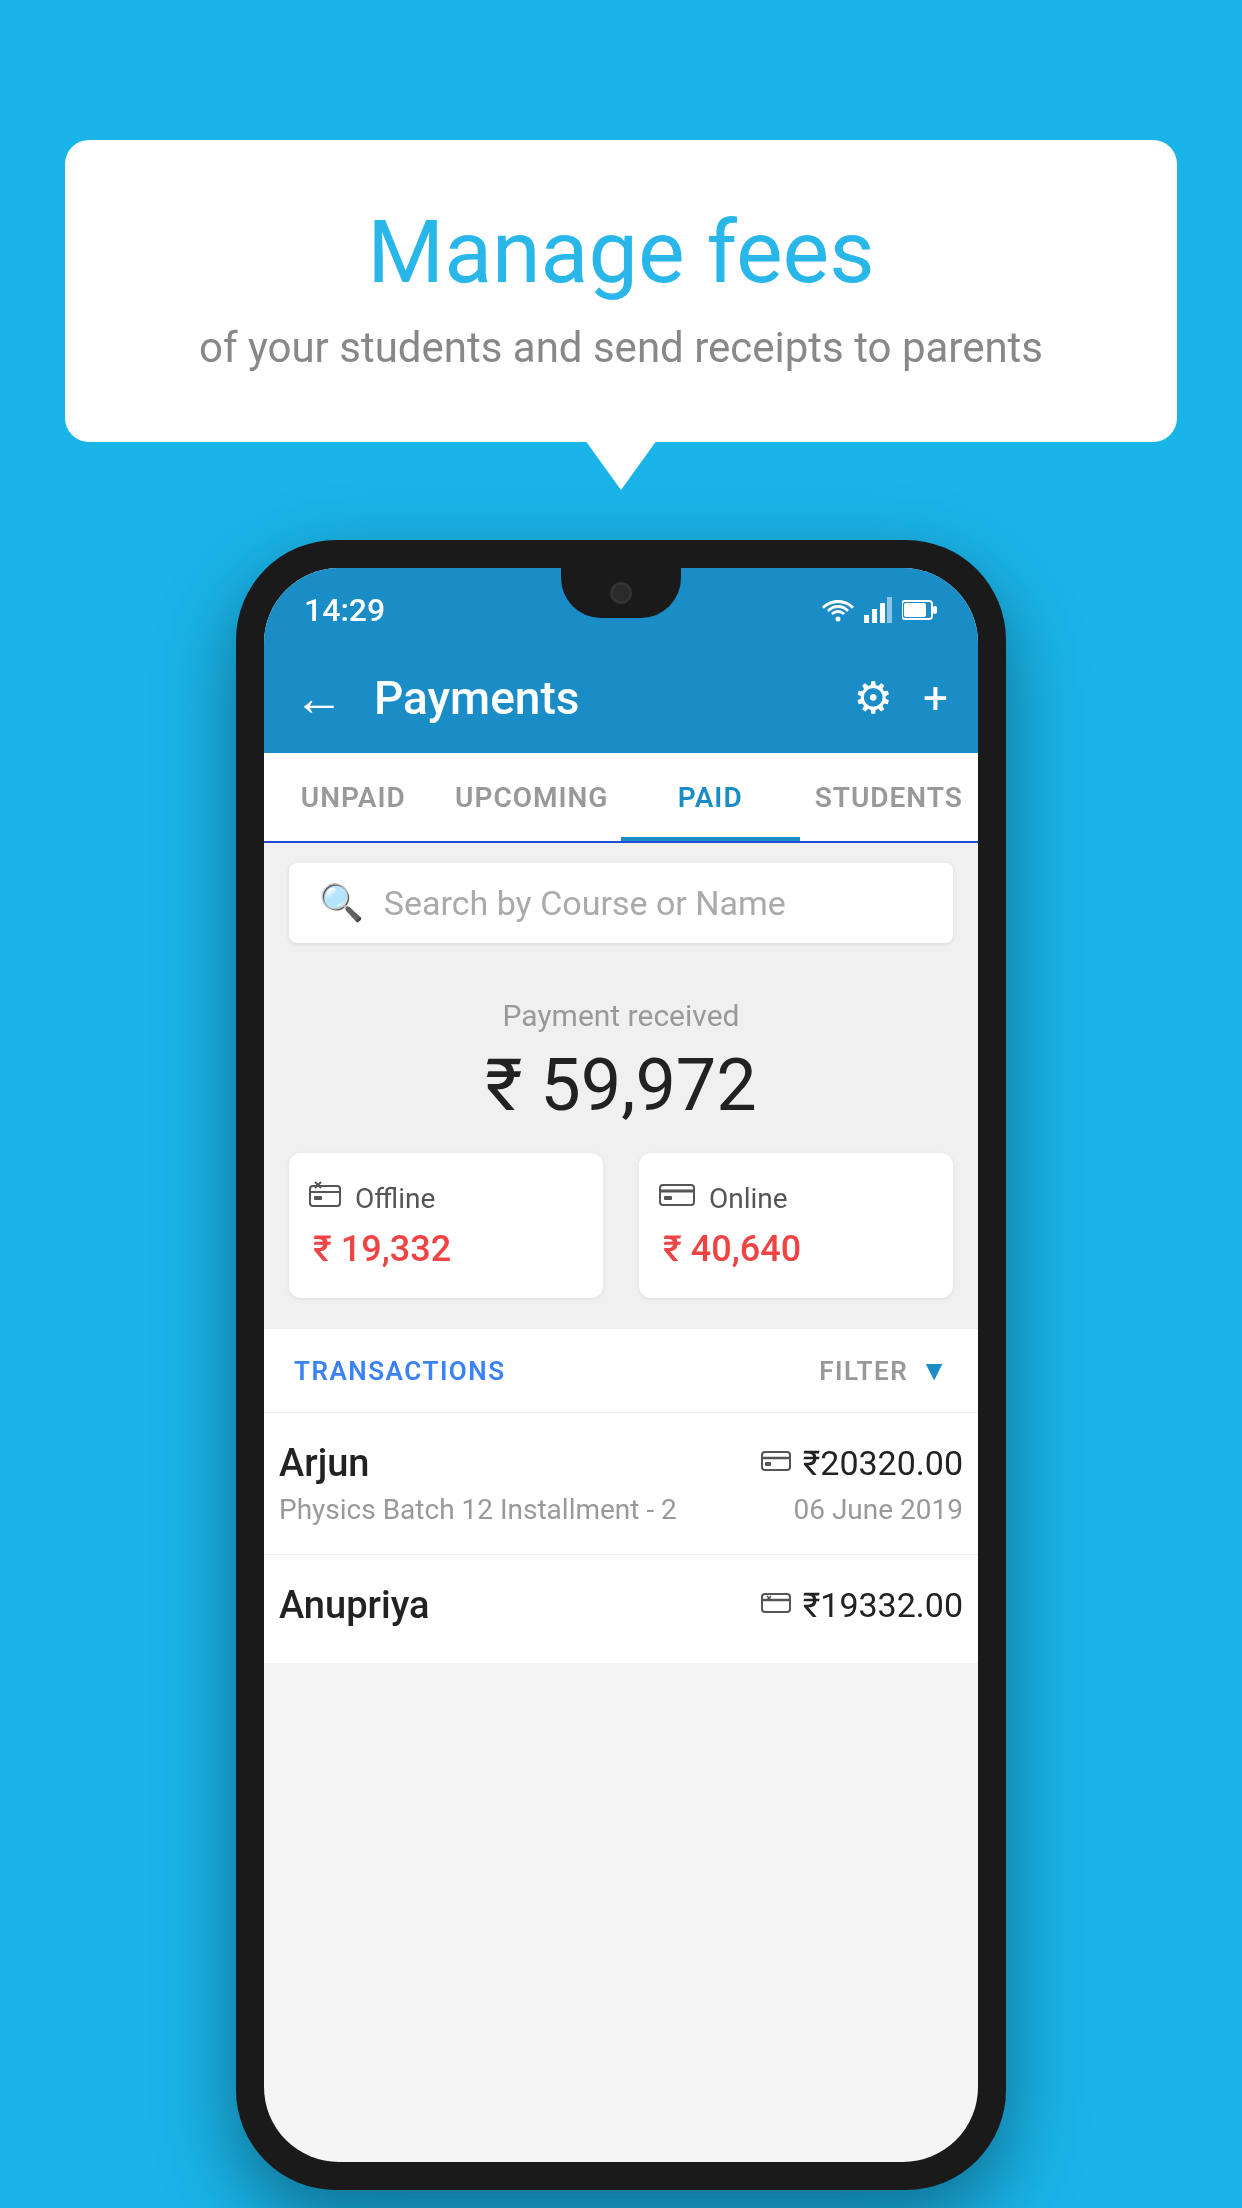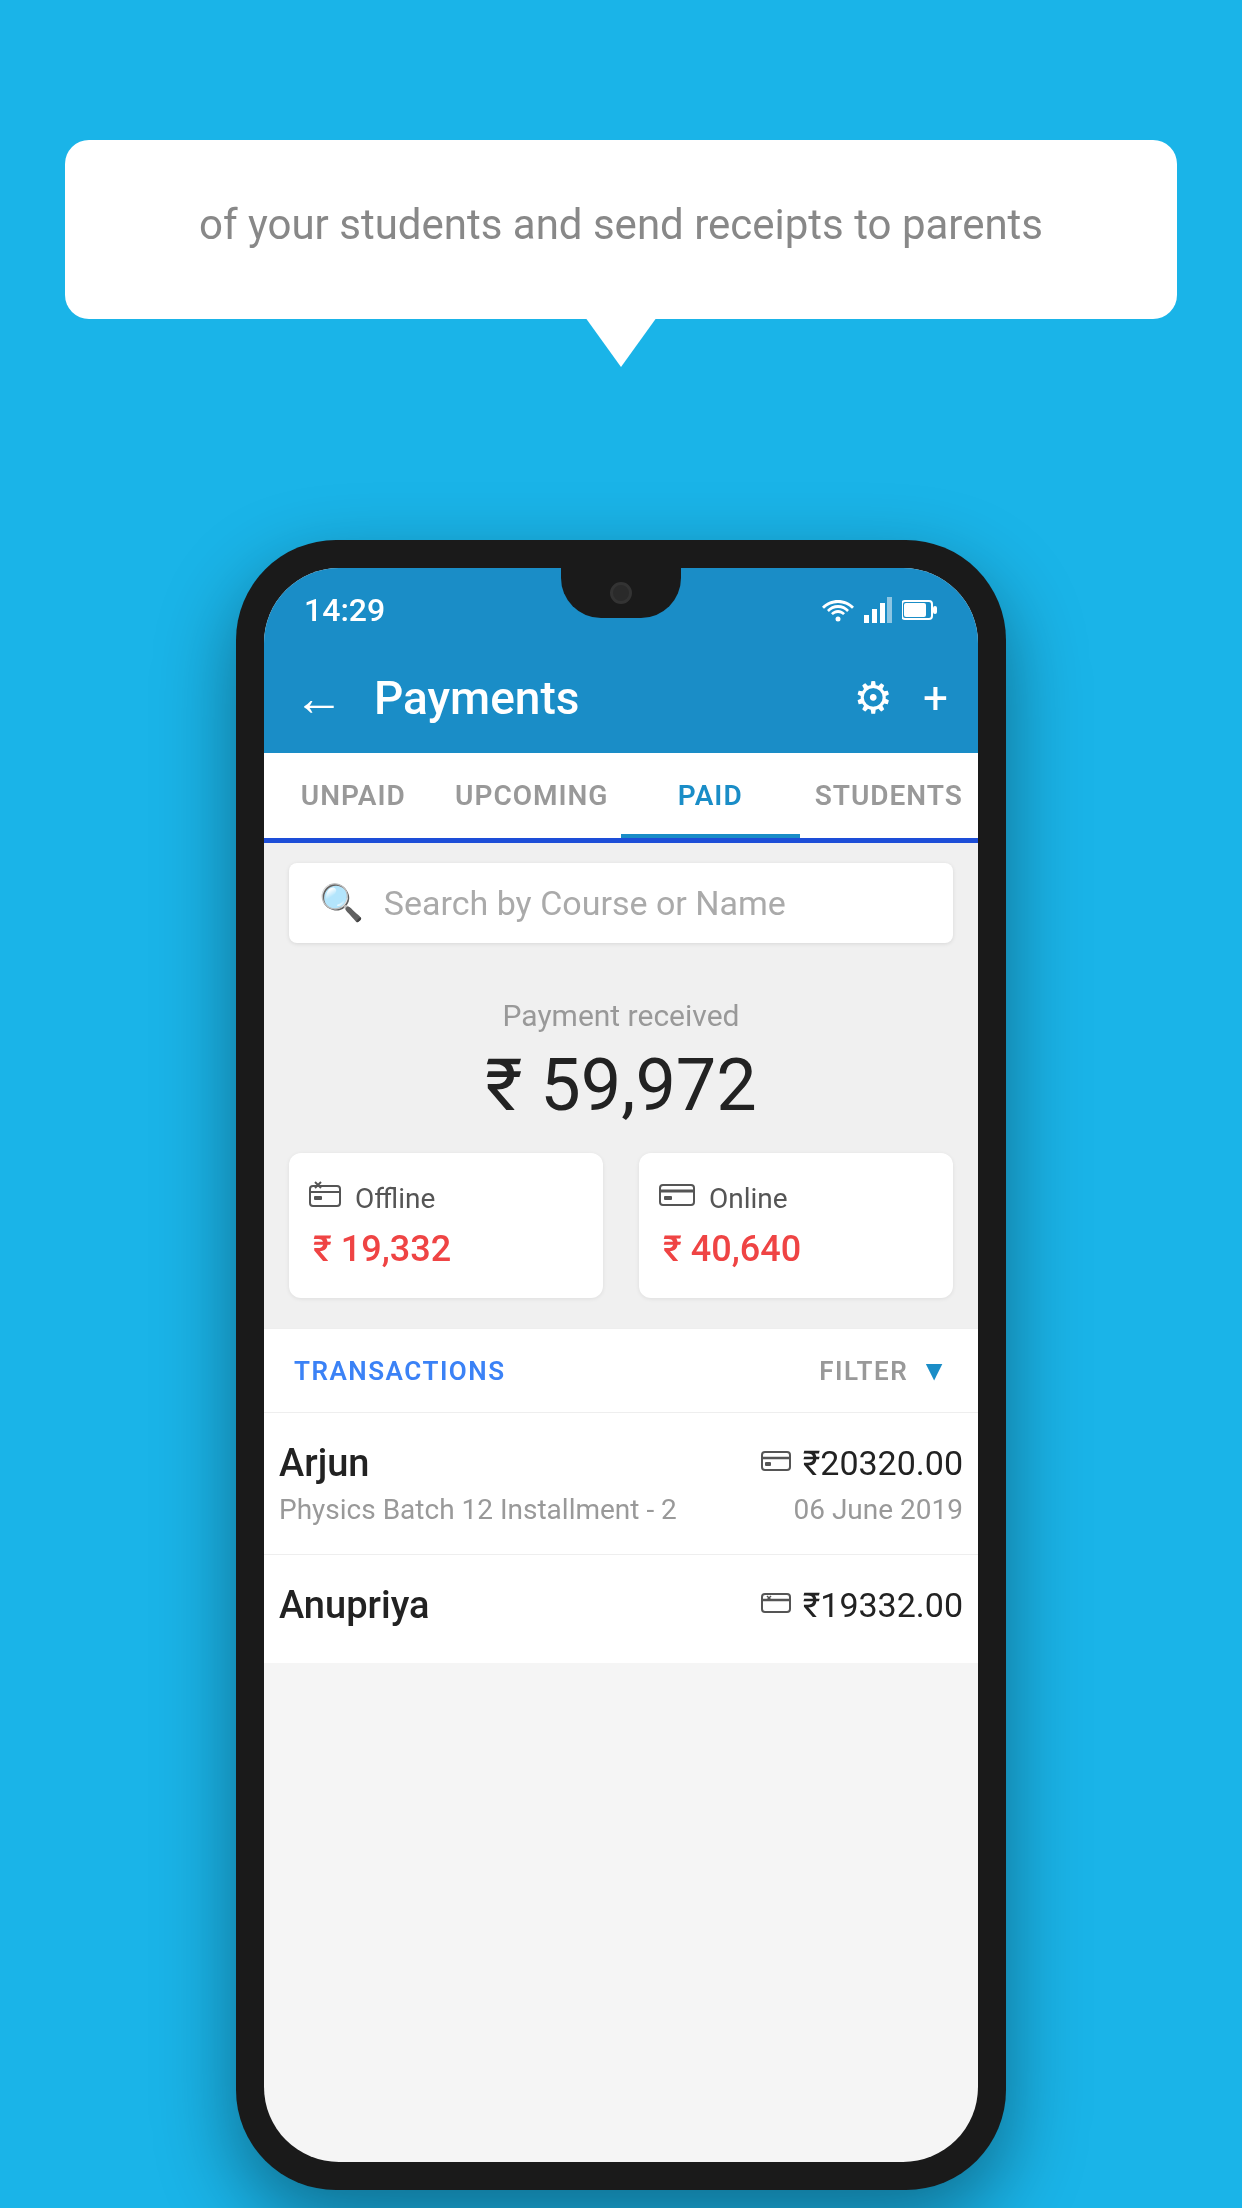--- a/index.html
+++ b/index.html
@@ -190,21 +190,21 @@
       color: white;
       font-size: 44px;
       cursor: pointer;
     }
 
     
     .tabs {
       background: white;
       display: flex;
       height: 90px;
-      border-bottom: 5px solid #1d4ed8;
+      border-bottom: 2px solid #1d4ed8;
     }
 
     .tab {
       flex: 1;
       display: flex;
       align-items: center;
       justify-content: center;
       font-size: 28px;
       color: #999;
       font-weight: 600;
@@ -396,20 +396,21 @@
       color: #999;
     }
   </style>
 </head>
 <body>
 
 <div style="width:1242px; height:2208px; background:#1ab4e8; position:relative; overflow:hidden;">
 
   <div class="speech-bubble-container">
     <div class="speech-bubble">
+      <h1>Manage fees</h1>
       <p>of your students and send receipts to parents</p>
     </div>
   </div>
 
   <div class="phone-container">
     <div class="phone-outer">
 
       <div class="phone-screen">
 
         <div class="notch">

